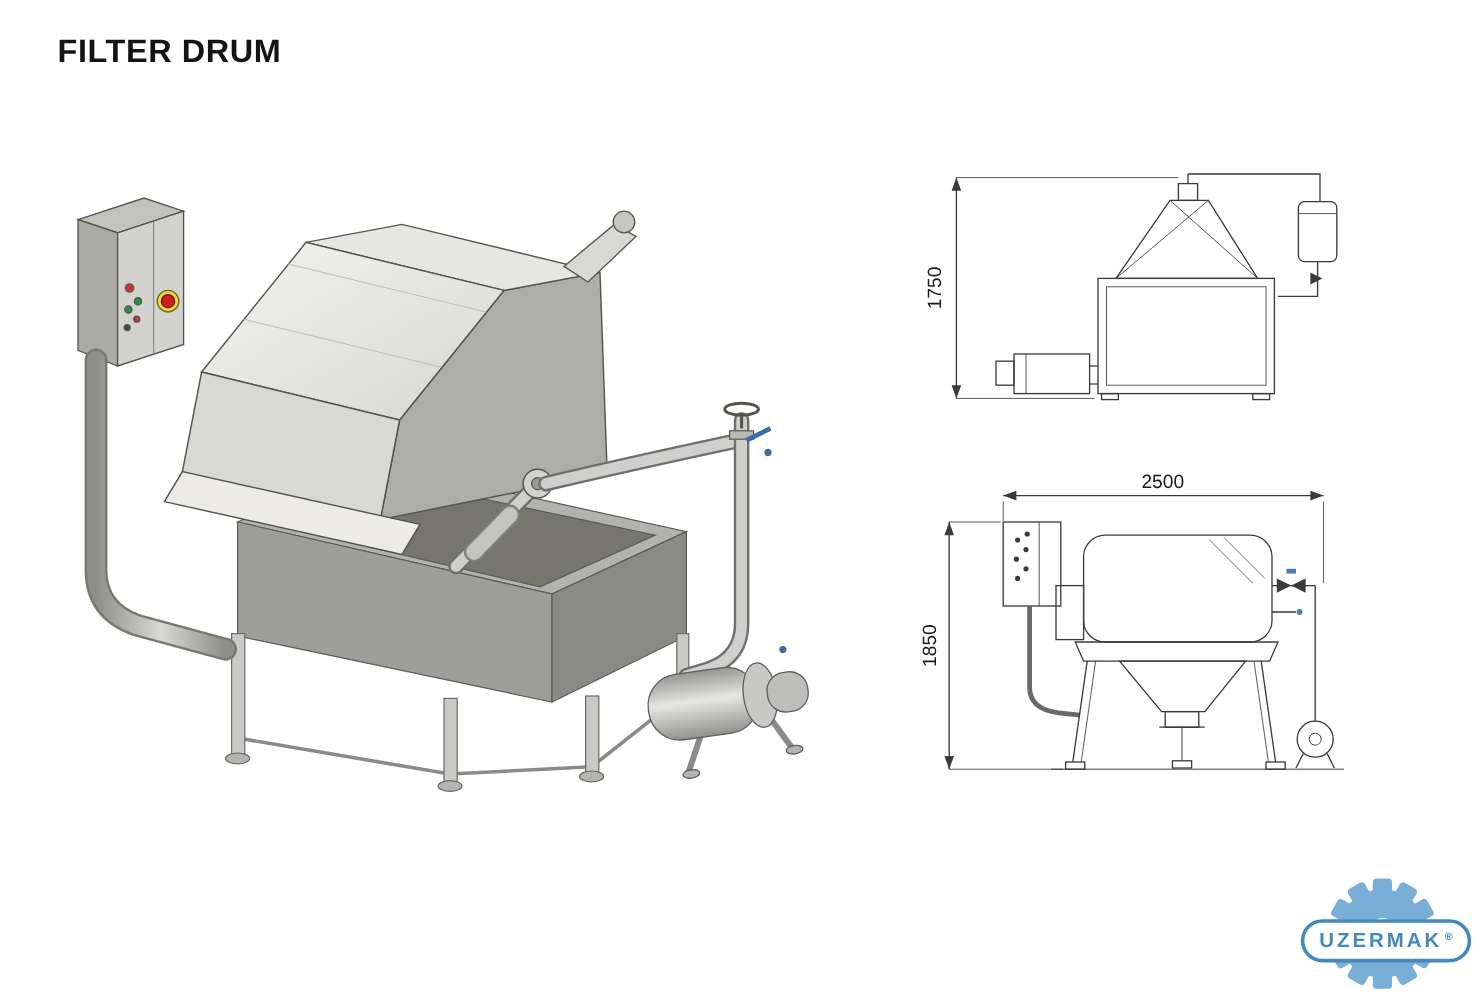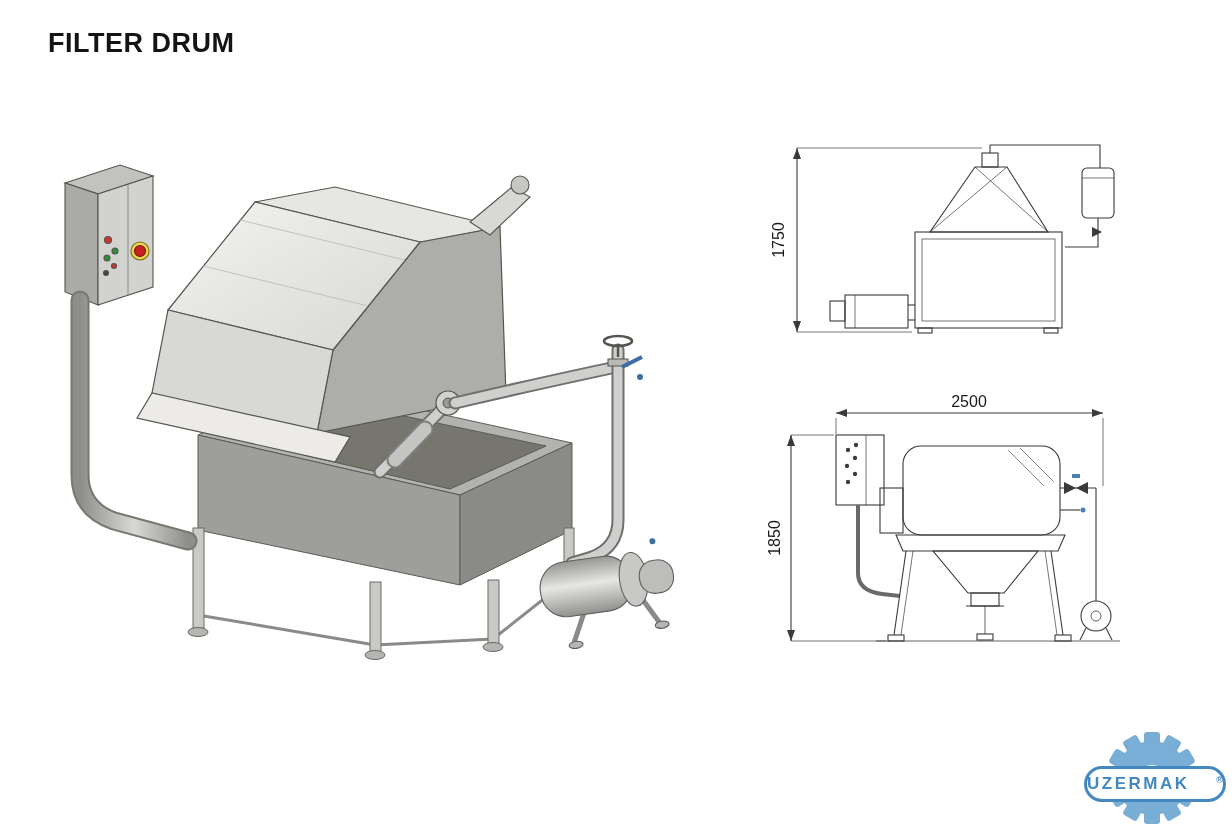--- a/index.html
+++ b/index.html
@@ -10,21 +10,21 @@
   .page-title{
     position:absolute;left:48px;top:28px;margin:0;
     font-size:27px;font-weight:bold;letter-spacing:.5px;color:#141414;
   }
   svg.abs{position:absolute;}
   .dim-text{font-family:"Liberation Sans",sans-serif;font-size:16px;fill:#1a1a1a;}
   .logo{position:absolute;left:1078px;top:728px;width:150px;height:104px;}
   .logo-banner{
     position:absolute;left:6px;top:38px;width:136px;height:30px;
     background:#ffffff;border:3px solid #4488c0;border-radius:18px;
-    display:flex;align-items:center;justify-content:space-between;
+    display:flex;align-items:center;justify-content:center;
     color:#4488c0;font-weight:bold;font-size:17px;letter-spacing:2.5px;
   }
   .logo-banner sup{font-size:9px;letter-spacing:0;margin-left:2px;transform:translateY(-4px);}
 </style>
 </head>
 <body>
 
 <div class="page">
 
   <h1 class="page-title">FILTER DRUM</h1>

